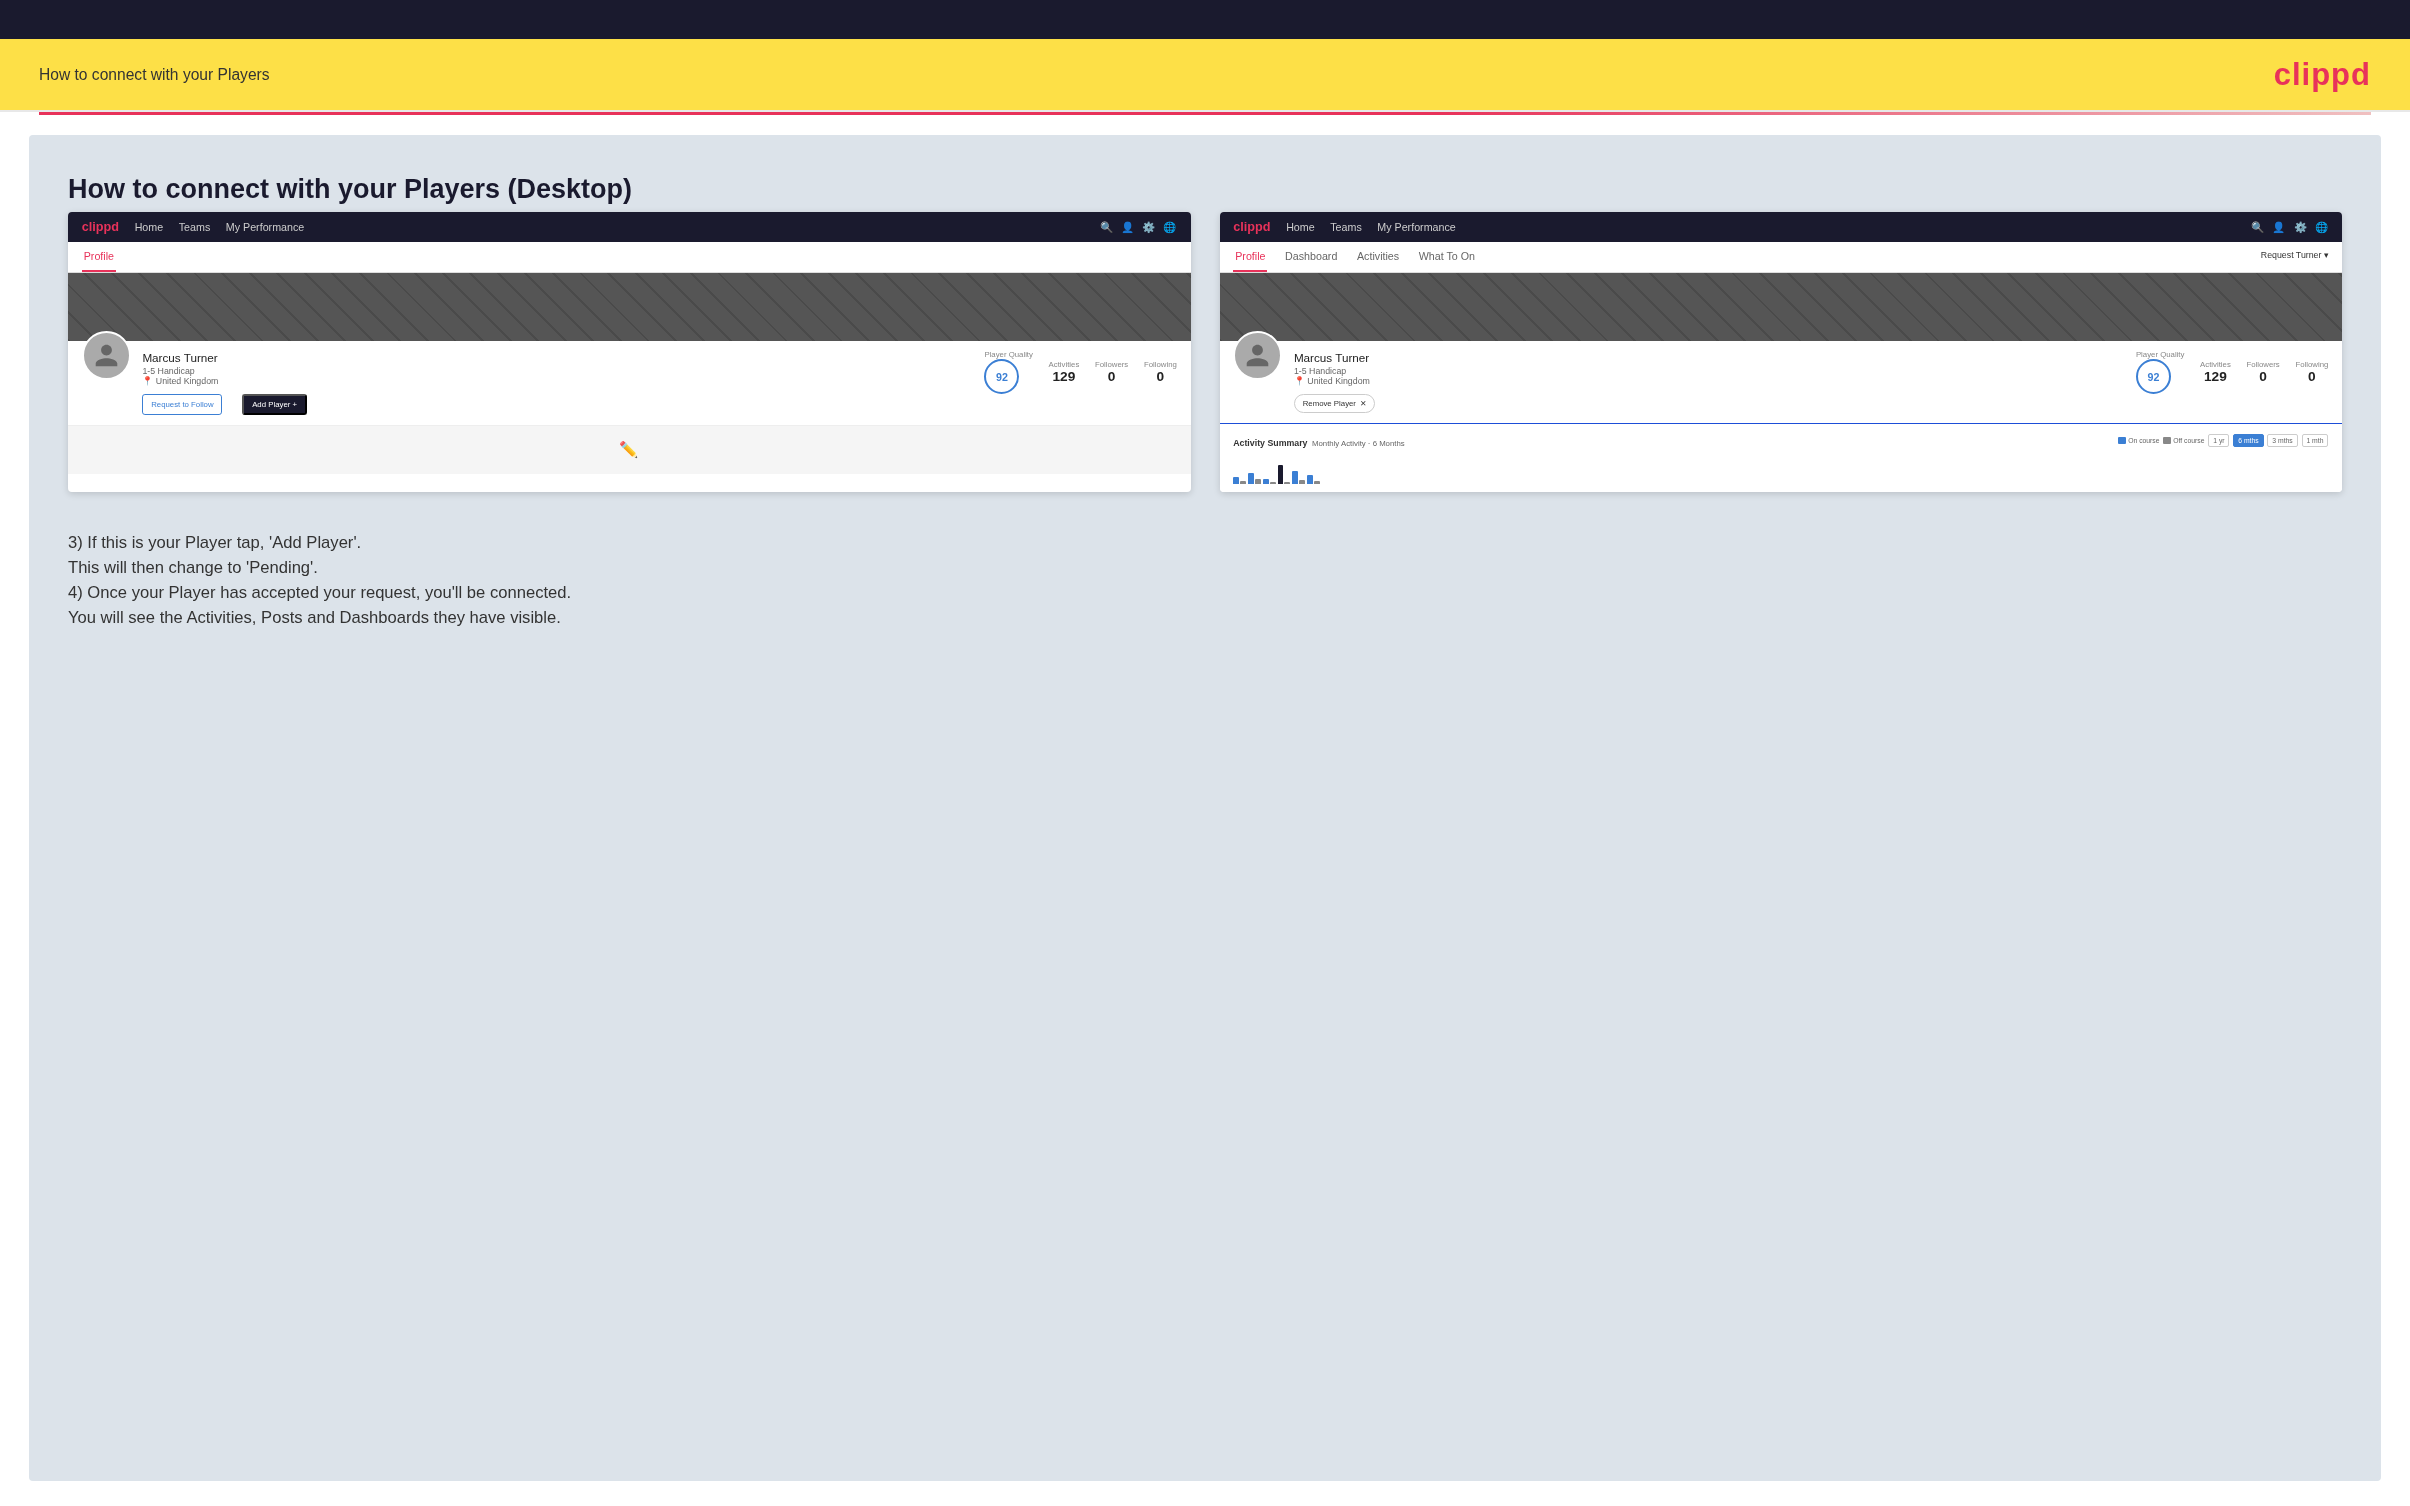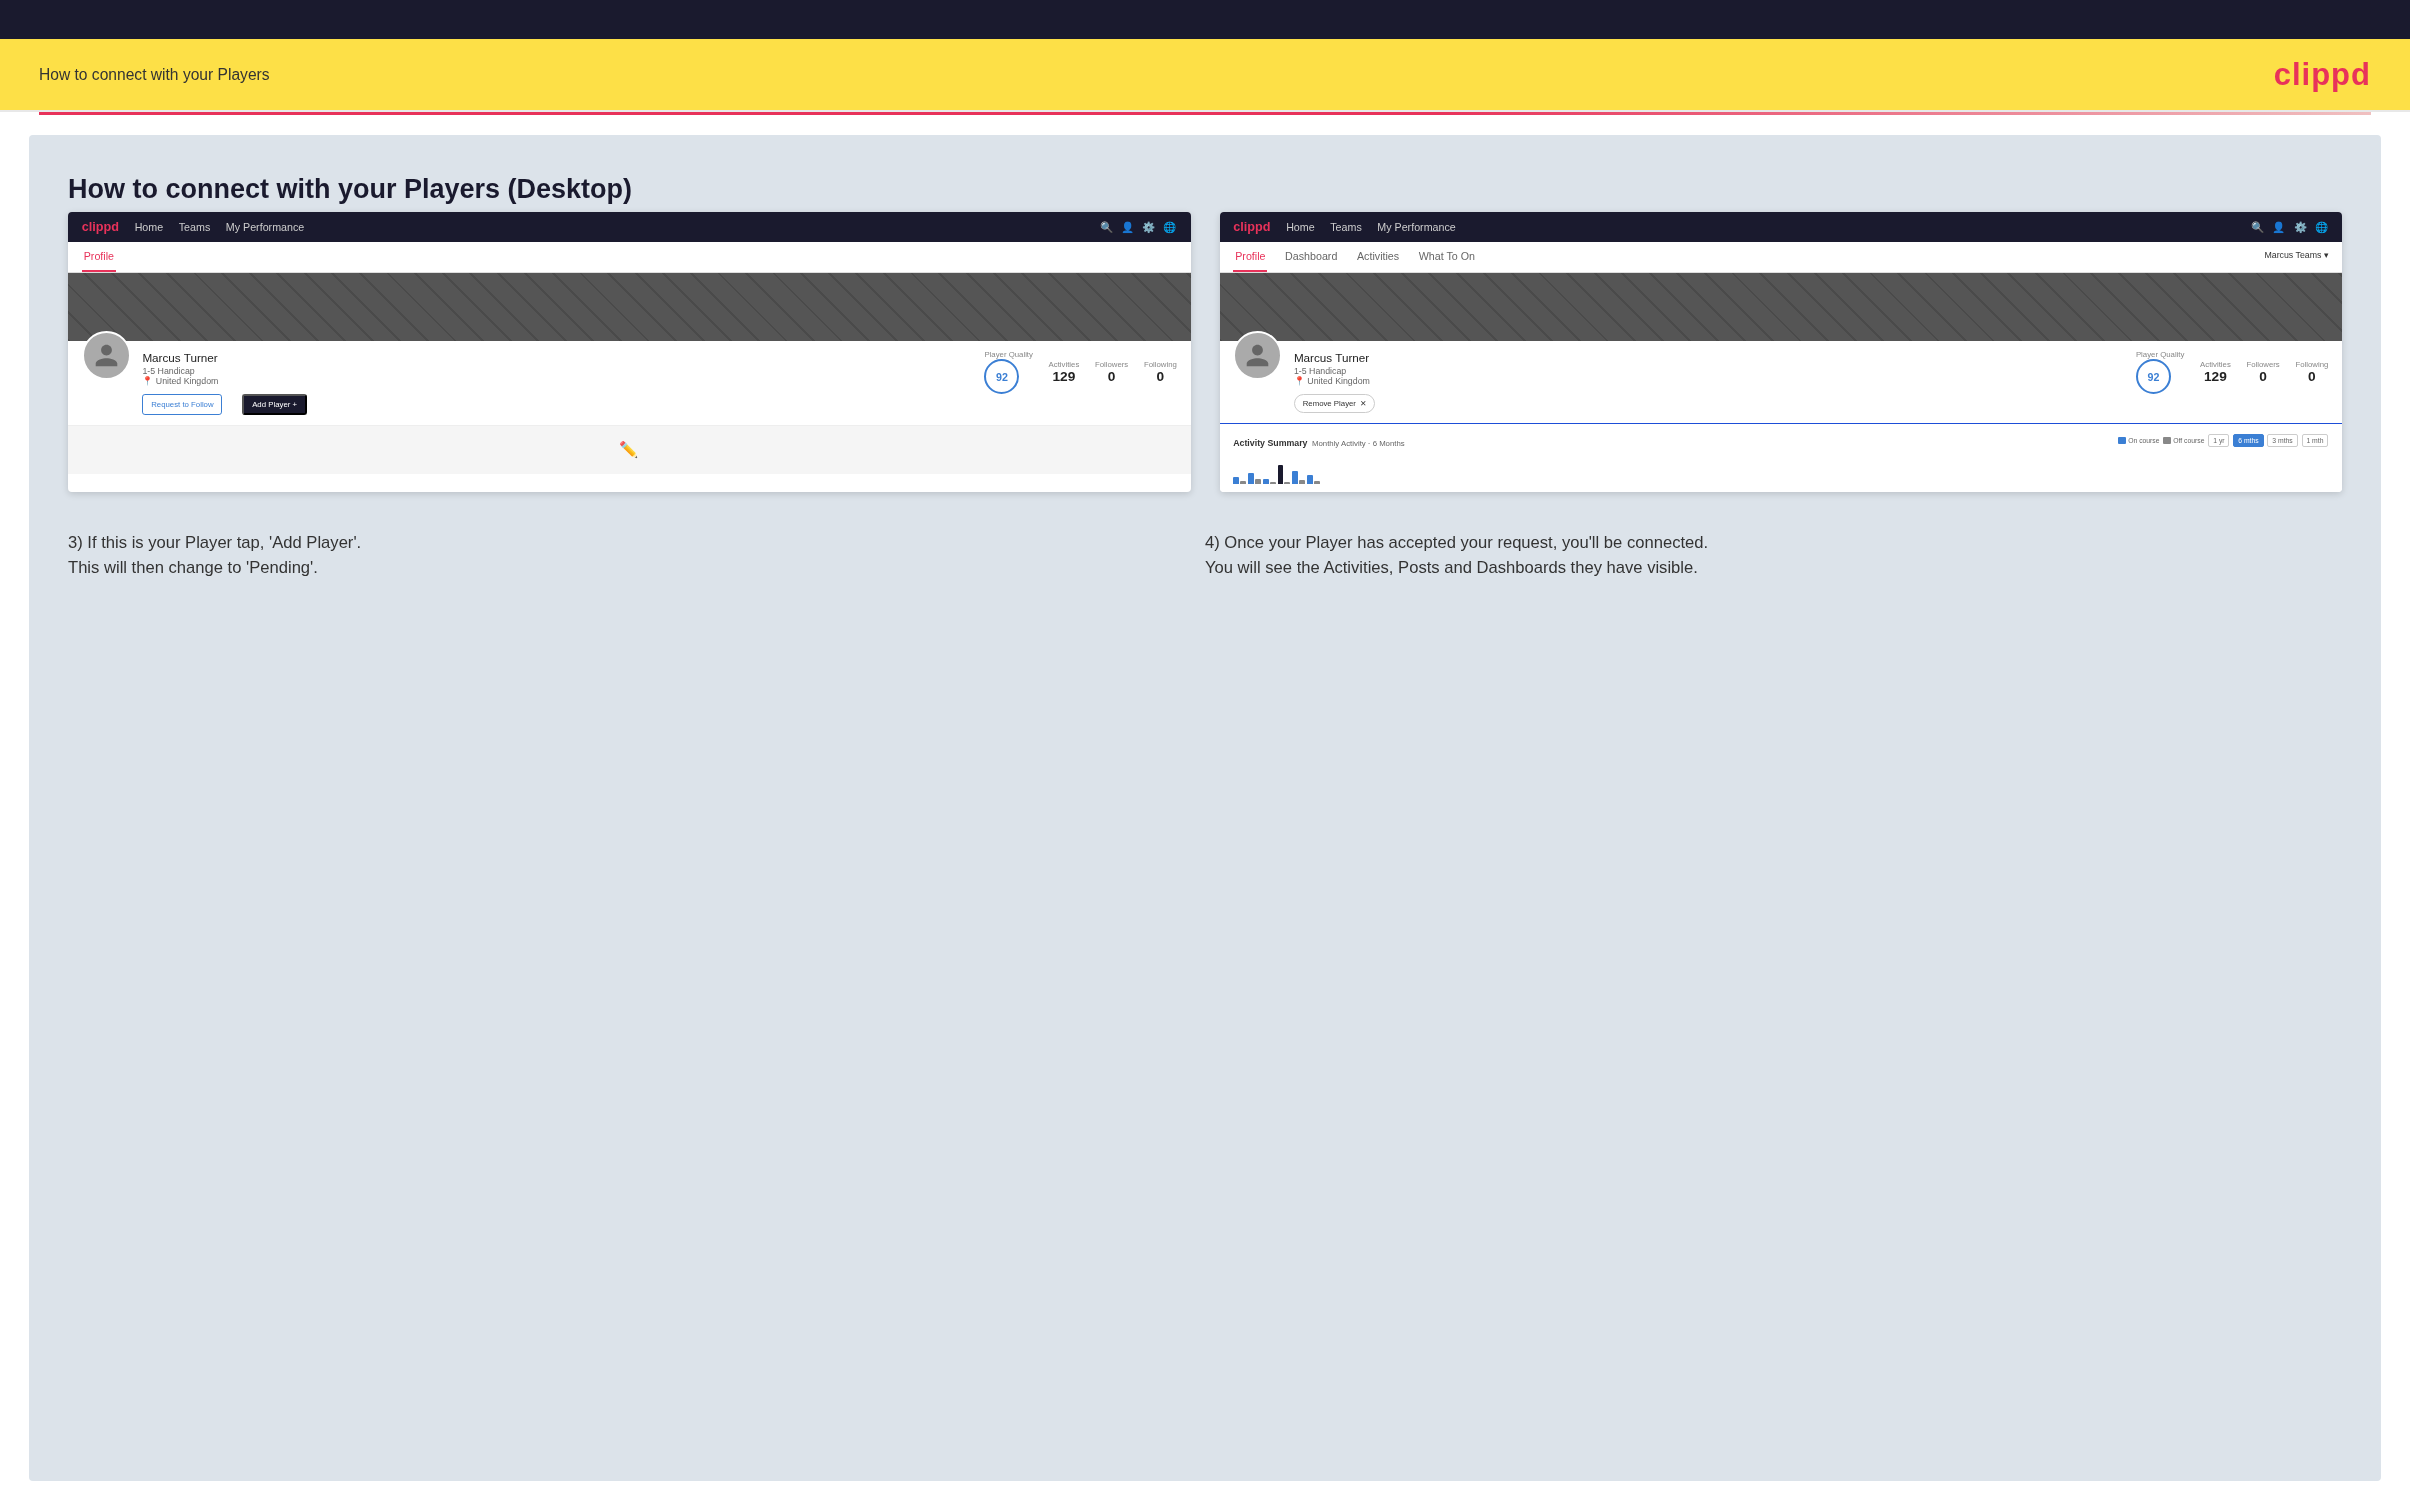--- a/index.html
+++ b/index.html
@@ -338,20 +338,21 @@
       align-items: flex-end;
     }
     .mock-bar {
       width: 5.9px;
       border-radius: 1px 1px 0 0;
     }
 
     
     .descriptions-row {
       display: flex;
+      flex-direction: column;
     }
     .description-item {
       flex: 1;
     }
     .description-text {
       font-size: 16.6px;
       color: #333;
       line-height: 1.5;
     }
 
@@ -467,21 +468,21 @@
         </div>
       </div>
 
       <div class="mock-tabbar" style="justify-content: space-between;">
         <div style="display:flex; gap:15.6px;">
           <span class="mock-tab active">Profile</span>
           <span class="mock-tab">Dashboard</span>
           <span class="mock-tab">Activities</span>
           <span class="mock-tab">What To On</span>
         </div>
-        <span style="font-size:8.8px; color:#333; padding: 7.8px 0;">Marcus Teams ▾</span>
+        <span style="font-size:8.8px; color:#333; padding: 7.8px 0;">Request Turner ▾</span>
       </div>
 
       <div class="mock-hero"></div>
 
       <div class="mock-profile-section">
         <div class="mock-profile-row">
           <div class="mock-avatar">
             <svg viewBox="0 0 24 24" xmlns="http://www.w3.org/2000/svg">
               <path d="M12 12c2.7 0 4.8-2.1 4.8-4.8S14.7 2.4 12 2.4 7.2 4.5 7.2 7.2 9.3 12 12 12zm0 2.4c-3.2 0-9.6 1.6-9.6 4.8v2.4h19.2v-2.4c0-3.2-6.4-4.8-9.6-4.8z"></path>
             </svg>

